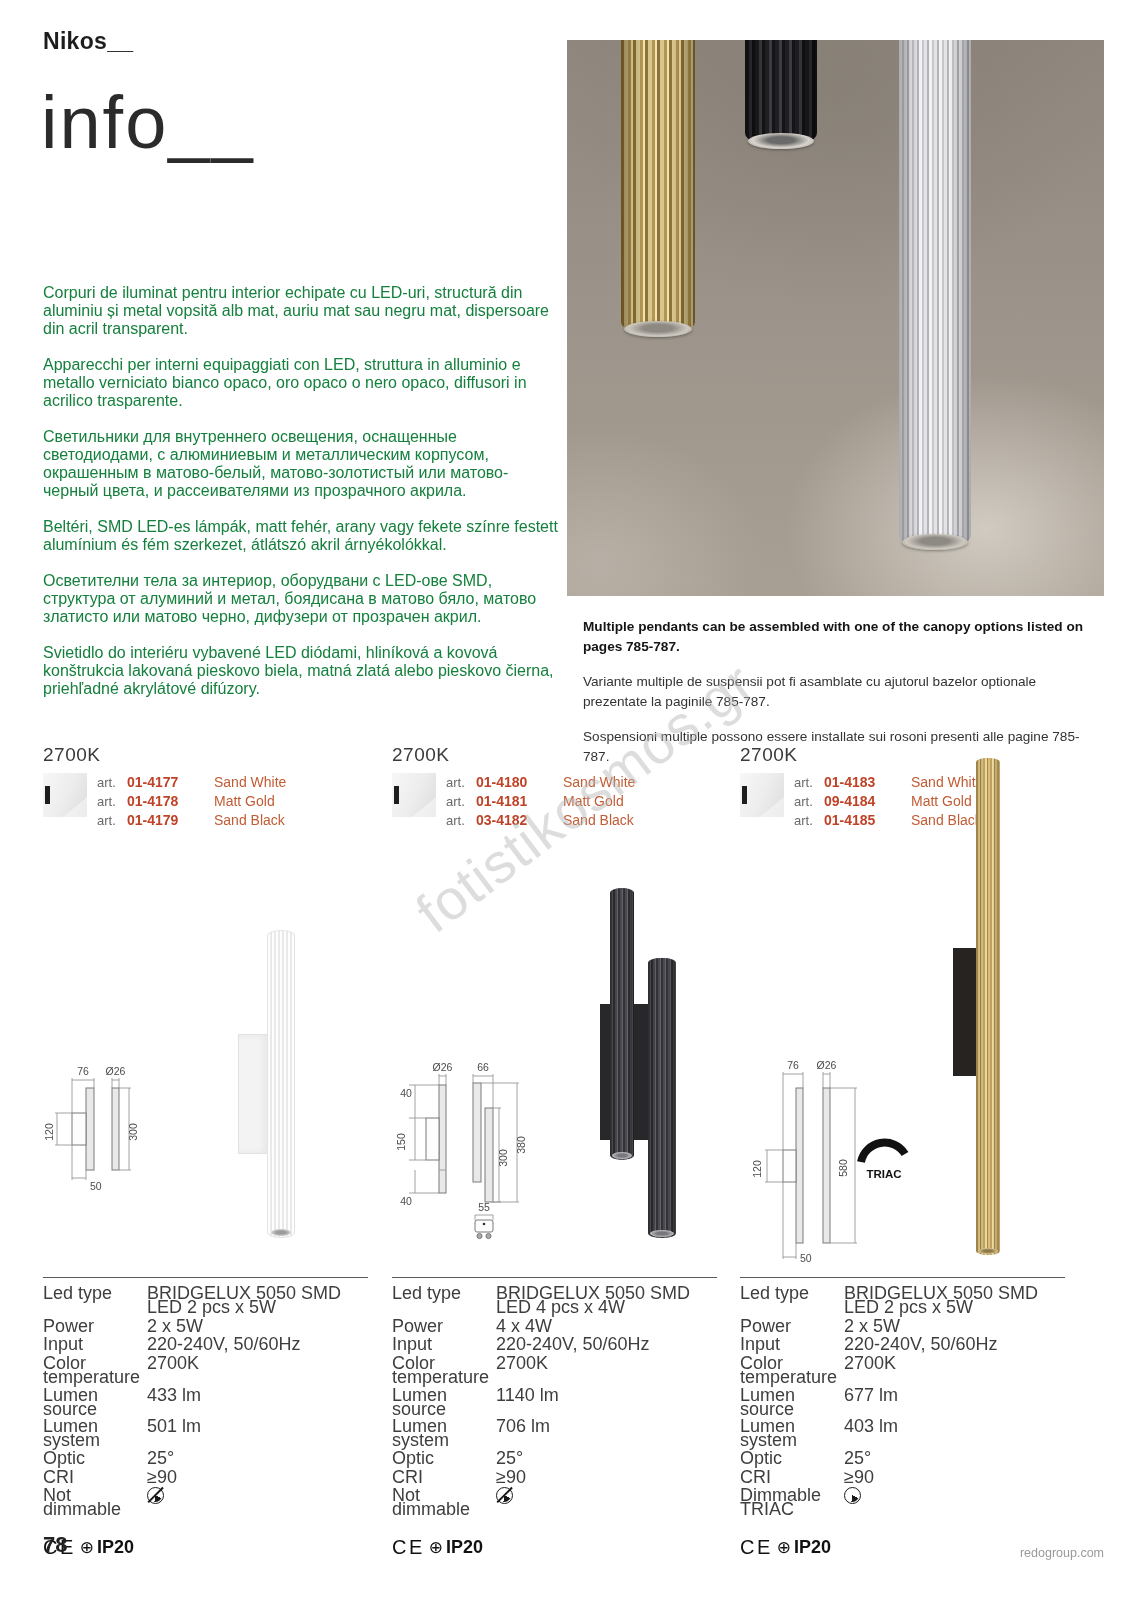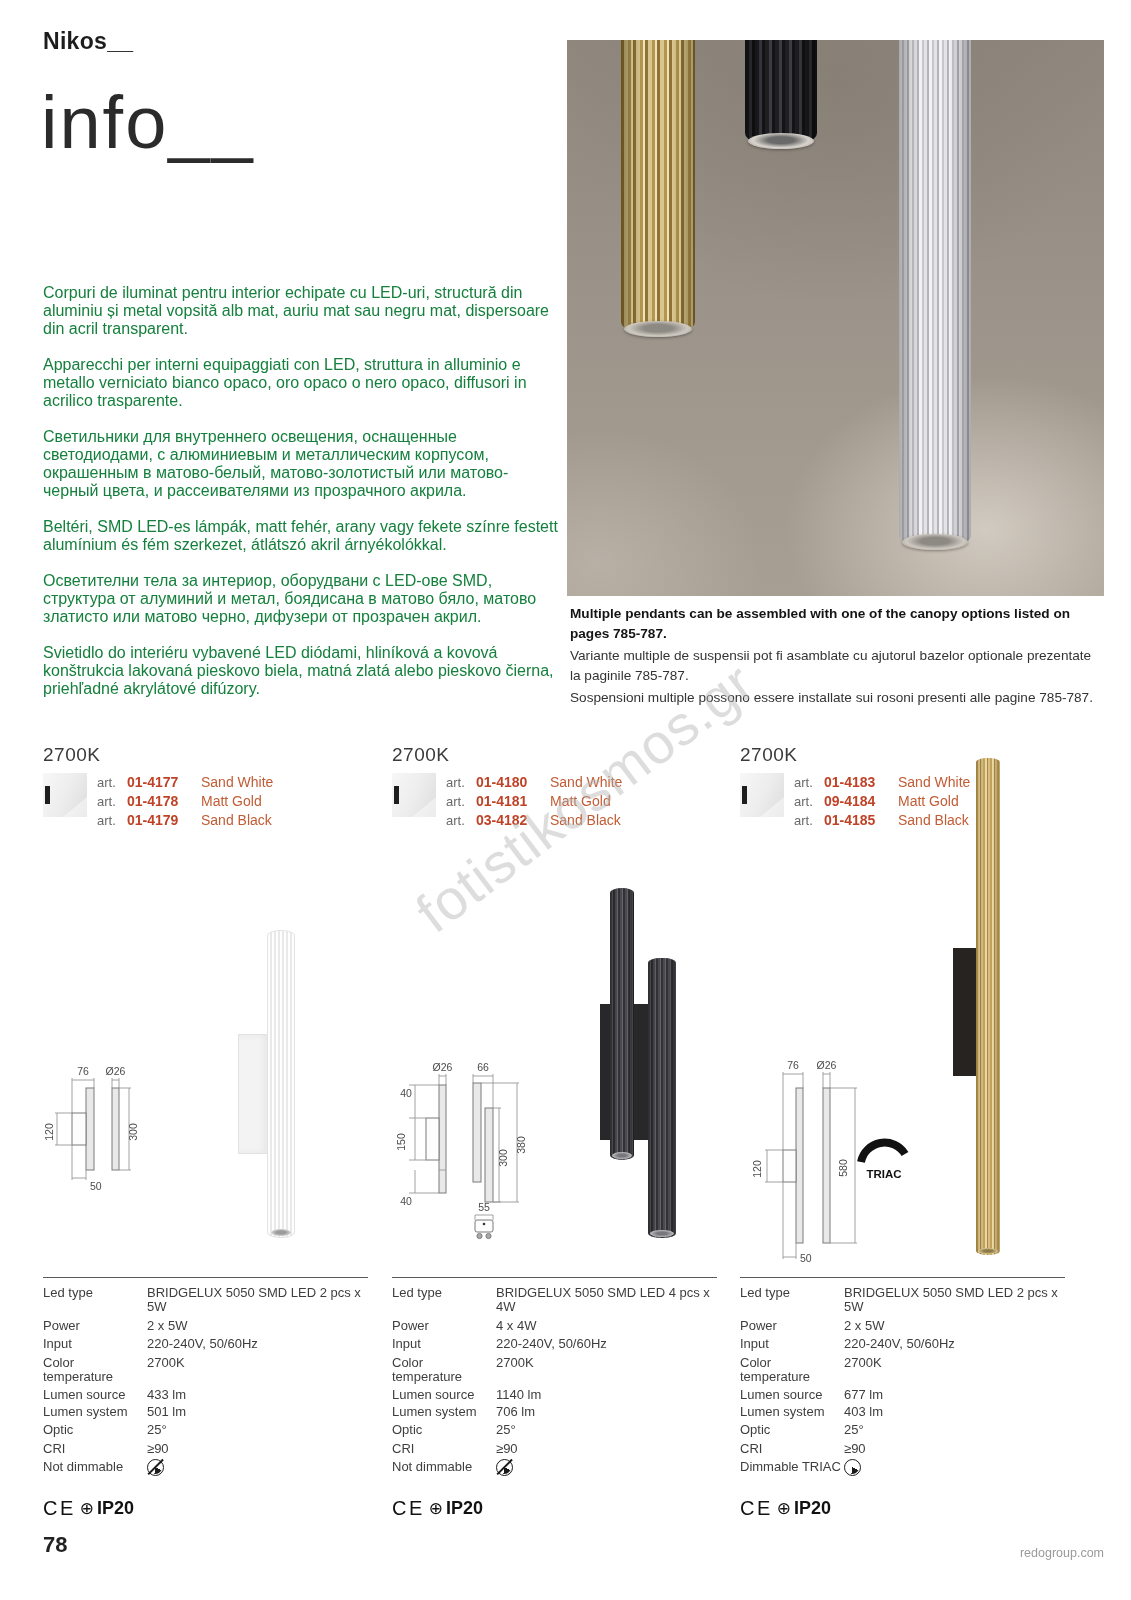--- a/index.html
+++ b/index.html
@@ -30,41 +30,41 @@
       repeating-linear-gradient(90deg,#1f1f22 0 4px,#3c3c42 4px 7px,#141416 7px 10px);}
   .pendant.white{left:332px;width:72px;height:508px;border-radius:0 0 36px 36px/0 0 12px 12px;
     background:linear-gradient(90deg,rgba(40,40,45,.35),rgba(255,255,255,0) 28% 70%,rgba(40,40,45,.35)),
       repeating-linear-gradient(90deg,#f2f2f4 0 3px,#c6c6cb 3px 5px,#e4e4e7 5px 8px,#b3b3b8 8px 10px);}
   .pendant::after{content:"";position:absolute;left:3px;right:3px;bottom:-2px;height:16px;border-radius:50%;
     background:radial-gradient(ellipse at 50% 45%,#8d8983 0 30%,#cfcac1 62%,#7c7872 100%);
     box-shadow:0 1px 3px rgba(0,0,0,.35);}
   .pendant.black::after{background:radial-gradient(ellipse at 50% 45%,#6a6a6a 0 28%,#d8d4cd 60%,#8f8b85 100%);}
 
   .hero-cap{left:567px;top:601px;width:537px;}
-  .hero-cap p{margin:3px;font-size:13.6px;line-height:19.5px;color:#333;}
+  .hero-cap p{margin:16px;font-size:13.6px;line-height:19.5px;color:#333;}
   .hero-cap p.b{font-weight:700;color:#141414;}
 
   .watermark{left:300px;top:765px;width:570px;text-align:center;font-size:56px;color:#b4b4b4;opacity:.45;
     transform:rotate(-37deg);letter-spacing:1px;pointer-events:none;z-index:9;white-space:nowrap;}
 
   
   .pcol{top:744px;width:332px;}
   .pc1{left:43px;}.pc2{left:392px;}.pc3{left:740px;}
   .temp{font-size:19px;color:#3a3a3a;letter-spacing:.5px;margin-bottom:7px;}
   .vwrap{display:flex;gap:10px;}
   .swatch{width:44px;height:44px;flex:0 0 44px;position:relative;
     background:linear-gradient(115deg,#f7f7f7 0%,#ededed 52%,#dcdcdc 100%);}
   .swatch::before{content:"";position:absolute;left:2px;top:13px;width:5px;height:18px;background:#1e1e1e;}
   .swatch::after{content:"";position:absolute;right:0;bottom:0;width:0;height:0;
     border-left:24px solid transparent;border-bottom:20px solid rgba(255,255,255,.45);}
   .variants{padding-top:1px;}
   .variant{display:flex;align-items:baseline;height:19px;}
   .art{color:#6a6a6a;font-size:13px;width:30px;}
   .code{color:#bf4226;font-weight:700;font-size:14px;width:62px;}
-  .finish{color:#c25c35;font-size:14px;margin-left:12px;}
+  .finish{color:#c25c35;font-size:14px;margin-left:25px;}
 
   
   .lamp{pointer-events:none;}
   .l1{left:238px;top:930px;width:92px;height:306px;}
   .l1 .mnt{position:absolute;left:0;top:104px;width:30px;height:118px;background:#f3f3f3;
     border:1px solid #e3e2e0;border-right:none;box-shadow:inset -5px 0 7px rgba(0,0,0,.05);}
   .l1 .tb{position:absolute;left:29px;top:0;width:26px;height:306px;border:1px solid #e3e3e3;
     border-radius:13px/6px;background:repeating-linear-gradient(90deg,#fefefe 0 2px,#e9e9ea 2px 4px);}
   .l1 .tb::after{content:"";position:absolute;left:3px;right:3px;bottom:1px;height:7px;border-radius:50%;
     background:radial-gradient(ellipse,#9b9b9b 0 32%,#dedede 75%);}
@@ -93,21 +93,21 @@
   .dim{stroke:#979797;stroke-width:.9;fill:none;}
   .part{fill:#e9e9e9;stroke:#7a7a7a;stroke-width:1;}
   .mount{fill:#fdfdfd;stroke:#7a7a7a;stroke-width:1;}
   .dimtxt{fill:#4c4c4c;font-size:10.5px;font-family:"Liberation Sans",sans-serif;}
   .triacArc{stroke:#111;stroke-width:8;fill:none;}
   .triacTxt{fill:#111;font-size:11.5px;font-weight:700;font-family:"Liberation Sans",sans-serif;}
 
   
   .spec{top:1277px;width:325px;border-top:1px solid #5a5a5a;padding-top:8px;}
   .s1{left:43px;}.s2{left:392px;}.s3{left:740px;}
-  .srow{display:flex;font-size:13px;color:#3e3e3e;line-height:14px;margin-bottom:4.5px;}
+  .srow{display:flex;font-size:18px;color:#3e3e3e;line-height:14px;margin-bottom:4.5px;}
   .srow .sl{width:104px;flex:0 0 104px;}
   .srow.tight{margin-top:-2px;}
   .srow.gapped{margin-top:4px;}
   .dim-icon{display:inline-block;width:15px;height:15px;border:1.6px solid #1a1a1a;border-radius:50%;
     position:relative;top:-1px;}
   .dim-icon::before{content:"";position:absolute;inset:1px;border-radius:50%;
     background:conic-gradient(from 115deg,#1a1a1a 0 75deg,transparent 75deg 360deg);}
   .dim-icon.not::after{content:"";position:absolute;left:-3px;top:6px;width:21px;height:1.7px;background:#1a1a1a;
     transform:rotate(-45deg);}
   .certs{display:flex;align-items:center;margin-top:20px;}

